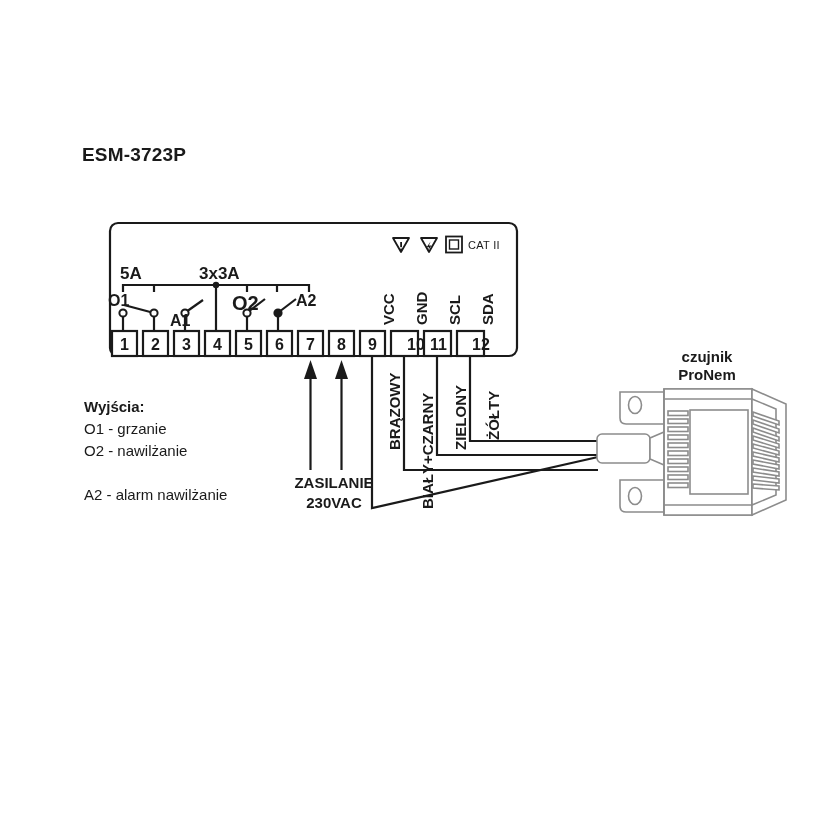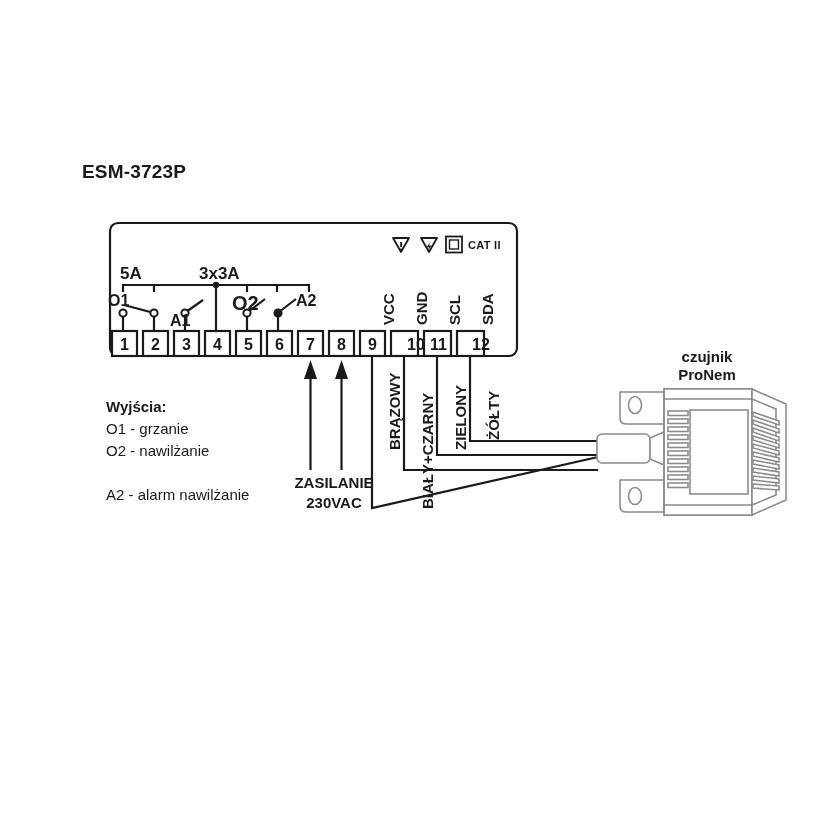--- a/index.html
+++ b/index.html
@@ -7,22 +7,22 @@
        font-family:"Liberation Sans", sans-serif;color:#1a1a1a;}
   #stage{position:absolute;left:0;top:0;width:840px;height:840px;}
   svg{position:absolute;left:0;top:0;width:840px;height:840px;}
   .ttl{position:absolute;font-weight:bold;font-size:19px;letter-spacing:.2px;}
   .lbl{position:absolute;font-size:15px;white-space:pre;}
   .bld{font-weight:bold;}
   .vert{position:absolute;font-weight:bold;font-size:15px;white-space:nowrap;
         transform-origin:0 0;transform:rotate(-90deg);}
   .tnum{position:absolute;font-weight:bold;font-size:16px;text-align:center;
         width:25px;line-height:25px;}
-  .cat{position:absolute;font-weight:bold;font-size:11px;letter-spacing:.3px;}
-  .legend{position:absolute;font-size:15px;line-height:21px;white-space:pre;margin-left:22px;}
+  .cat{position:absolute;font-weight:normal;font-size:11px;letter-spacing:.3px;}
+  .legend{position:absolute;font-size:15px;line-height:21px;white-space:pre;}
   .sensorttl{position:absolute;font-weight:bold;font-size:15px;text-align:center;
              line-height:18px;}
   .ctr{text-align:center;}
 </style>
 </head>
 <body>
 
 <div id="stage">
 
   <svg viewBox="0 0 840 840">
@@ -155,21 +155,21 @@
         <path d="M753 444 L779 451 L779 455 L753 448 Z"></path>
         <path d="M753 452 L779 458 L779 462 L753 456 Z"></path>
         <path d="M753 460 L779 465 L779 469 L753 464 Z"></path>
         <path d="M753 468 L779 472 L779 476 L753 472 Z"></path>
         <path d="M753 476 L779 479 L779 483 L753 480 Z"></path>
         <path d="M753 484 L779 486 L779 490 L753 488 Z"></path>
       </g>
     </g>
   </svg>
 
-  <div class="ttl" style="left:82px;top:161px;text-align:center;">ESM-3723P</div>
+  <div class="ttl" style="left:82px;top:144px;text-align:center;">ESM-3723P</div>
 
   <div class="cat" style="left:468px;top:239px;">CAT II</div>
 
   <div class="lbl bld" style="left:120px;top:264px;font-size:17px;">5A</div>
   <div class="lbl bld" style="left:199px;top:264px;font-size:17px;">3x3A</div>
 
   <div class="lbl bld" style="left:108px;top:292px;font-size:16px;">O1</div>
   <div class="lbl bld" style="left:170px;top:292px;font-size:16px;margin-top:20px;">A1</div>
   <div class="lbl bld" style="left:232px;top:292px;font-size:20px;">O2</div>
   <div class="lbl bld" style="left:296px;top:292px;font-size:16px;">A2</div>

